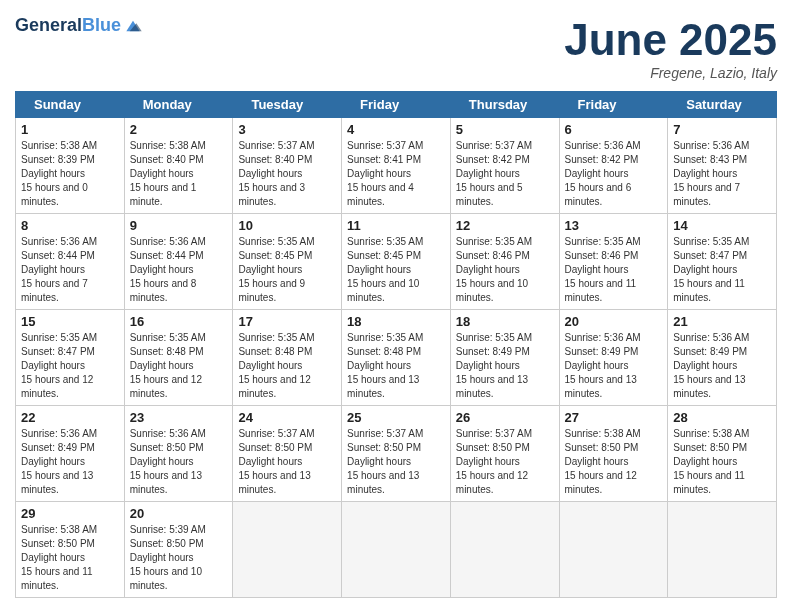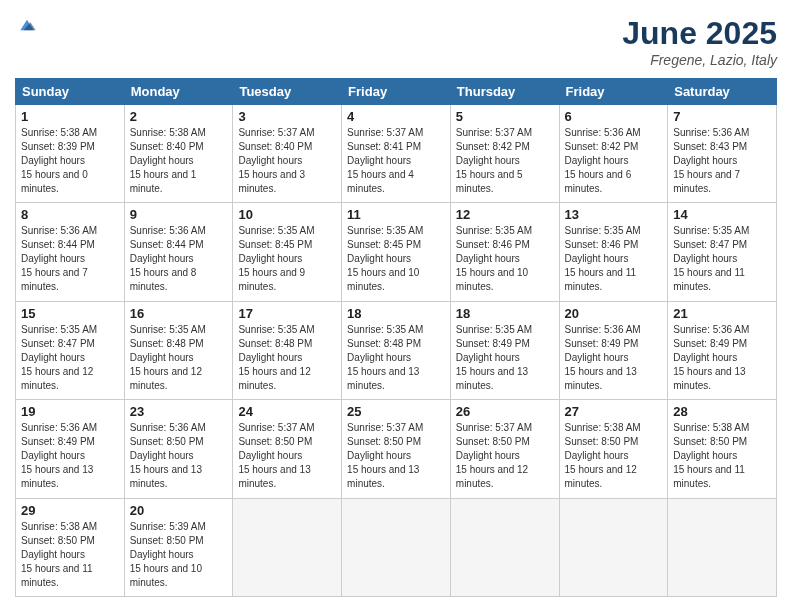--- a/index.html
+++ b/index.html
@@ -37,41 +37,41 @@
     }
     .logo-icon {
       width: 20px;
       height: 20px;
       margin-left: 2px;
     }
     .title-block {
       text-align: right;
     }
     .main-title {
-      font-size: 32px;
+      font-size: 44px;
       font-weight: bold;
       color: #1a3a5c;
     }
     .subtitle {
       font-size: 14px;
       color: #555;
       font-style: italic;
     }
     .calendar {
       flex: 1;
       border: 1px solid #ccc;
       border-collapse: collapse;
       width: 100%;
       table-layout: fixed;
     }
     .calendar th {
       background-color: #2e6da4;
       color: #fff;
       text-align: left;
-      padding: 5px 6px;
+      padding: 5px 18px;
       font-size: 13px;
       border: 1px solid #2e6da4;
     }
     .calendar td {
       border: 1px solid #ccc;
       vertical-align: top;
       padding: 4px 5px;
       font-size: 9.5px;
       color: #333;
       height: 80px;
@@ -93,20 +93,23 @@
     }
   </style>
 </head>
 <body>
 
 <div class="page">
   <div class="header">
     <div class="logo">
       <div>
         <div style="display:flex;align-items:center;">
+          <span class="logo-text">
+            General<span>Blue</span>
+          </span>
           <svg class="logo-icon" viewBox="0 0 30 24" xmlns="http://www.w3.org/2000/svg">
             <polygon points="5,20 15,4 25,20" fill="#4a90d9"></polygon>
             <polygon points="10,20 20,8 28,20" fill="#1a3a5c" opacity="0.6"></polygon>
           </svg>
         </div>
       </div>
     </div>
     <div class="title-block">
       <div class="main-title">June 2025</div>
       <div class="subtitle">Fregene, Lazio, Italy</div>
@@ -316,21 +319,21 @@
         <div class="day-info">
           Sunrise: 5:36 AM<br>
           Sunset: 8:49 PM<br>
           Daylight hours<br>
           15 hours and 13 minutes.
         </div>
           </td>
         </tr>
         <tr>
           <td>
-            <span class="day-num">19</span>
+            <span class="day-num">22</span>
         <div class="day-info">
           Sunrise: 5:36 AM<br>
           Sunset: 8:49 PM<br>
           Daylight hours<br>
           15 hours and 13 minutes.
         </div>
           </td>
           <td>
             <span class="day-num">23</span>
         <div class="day-info">

